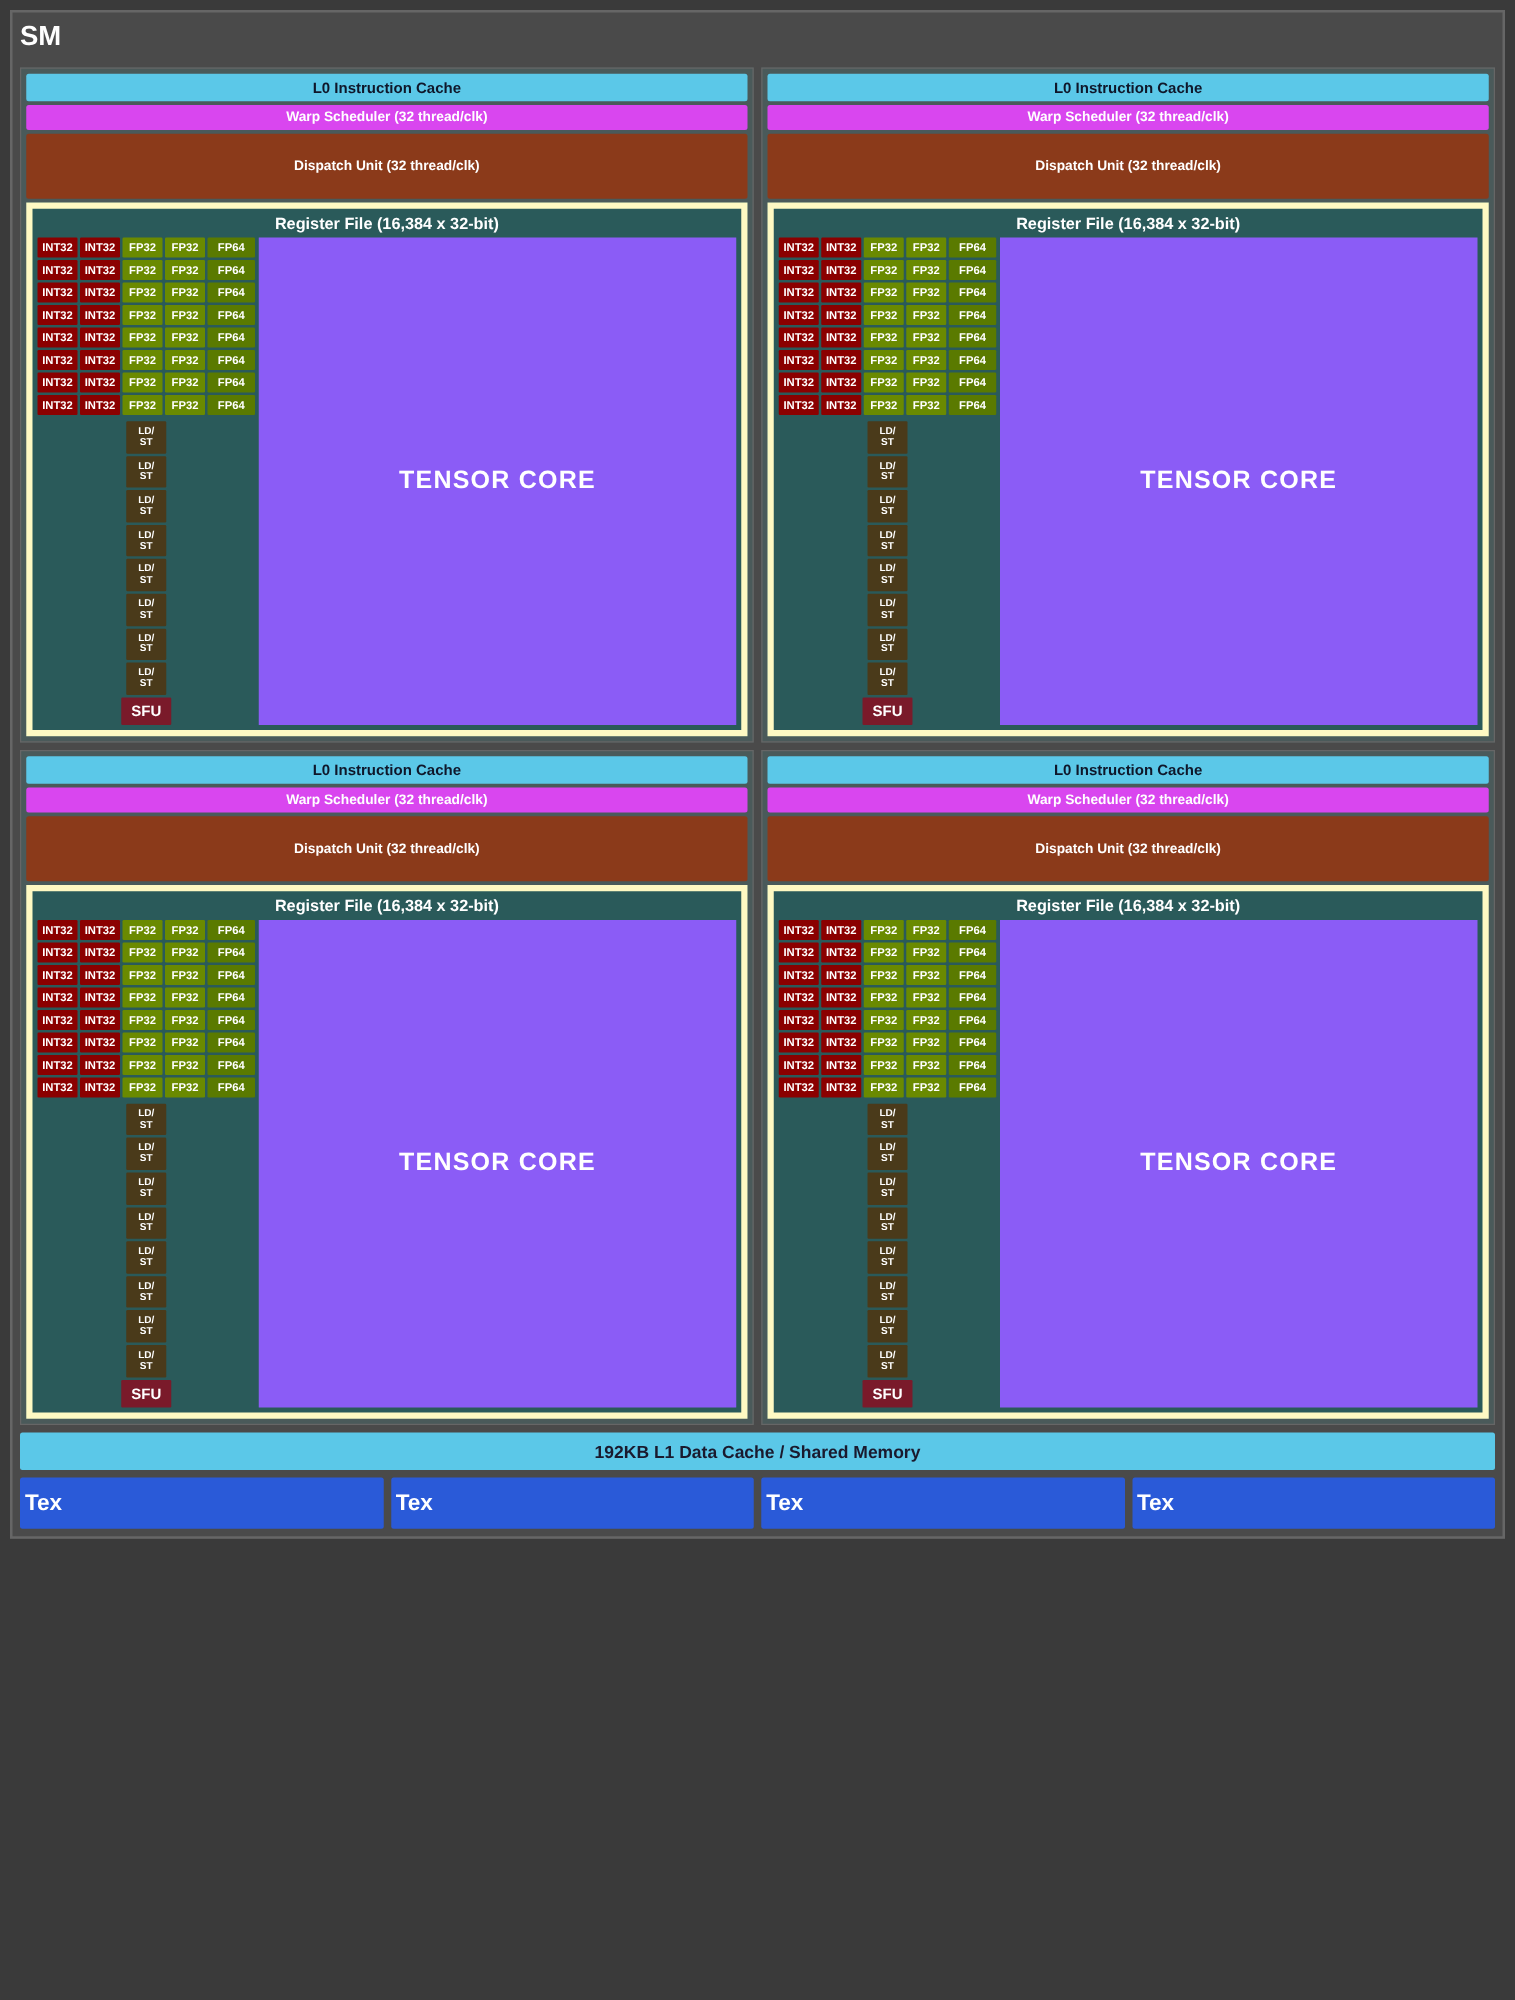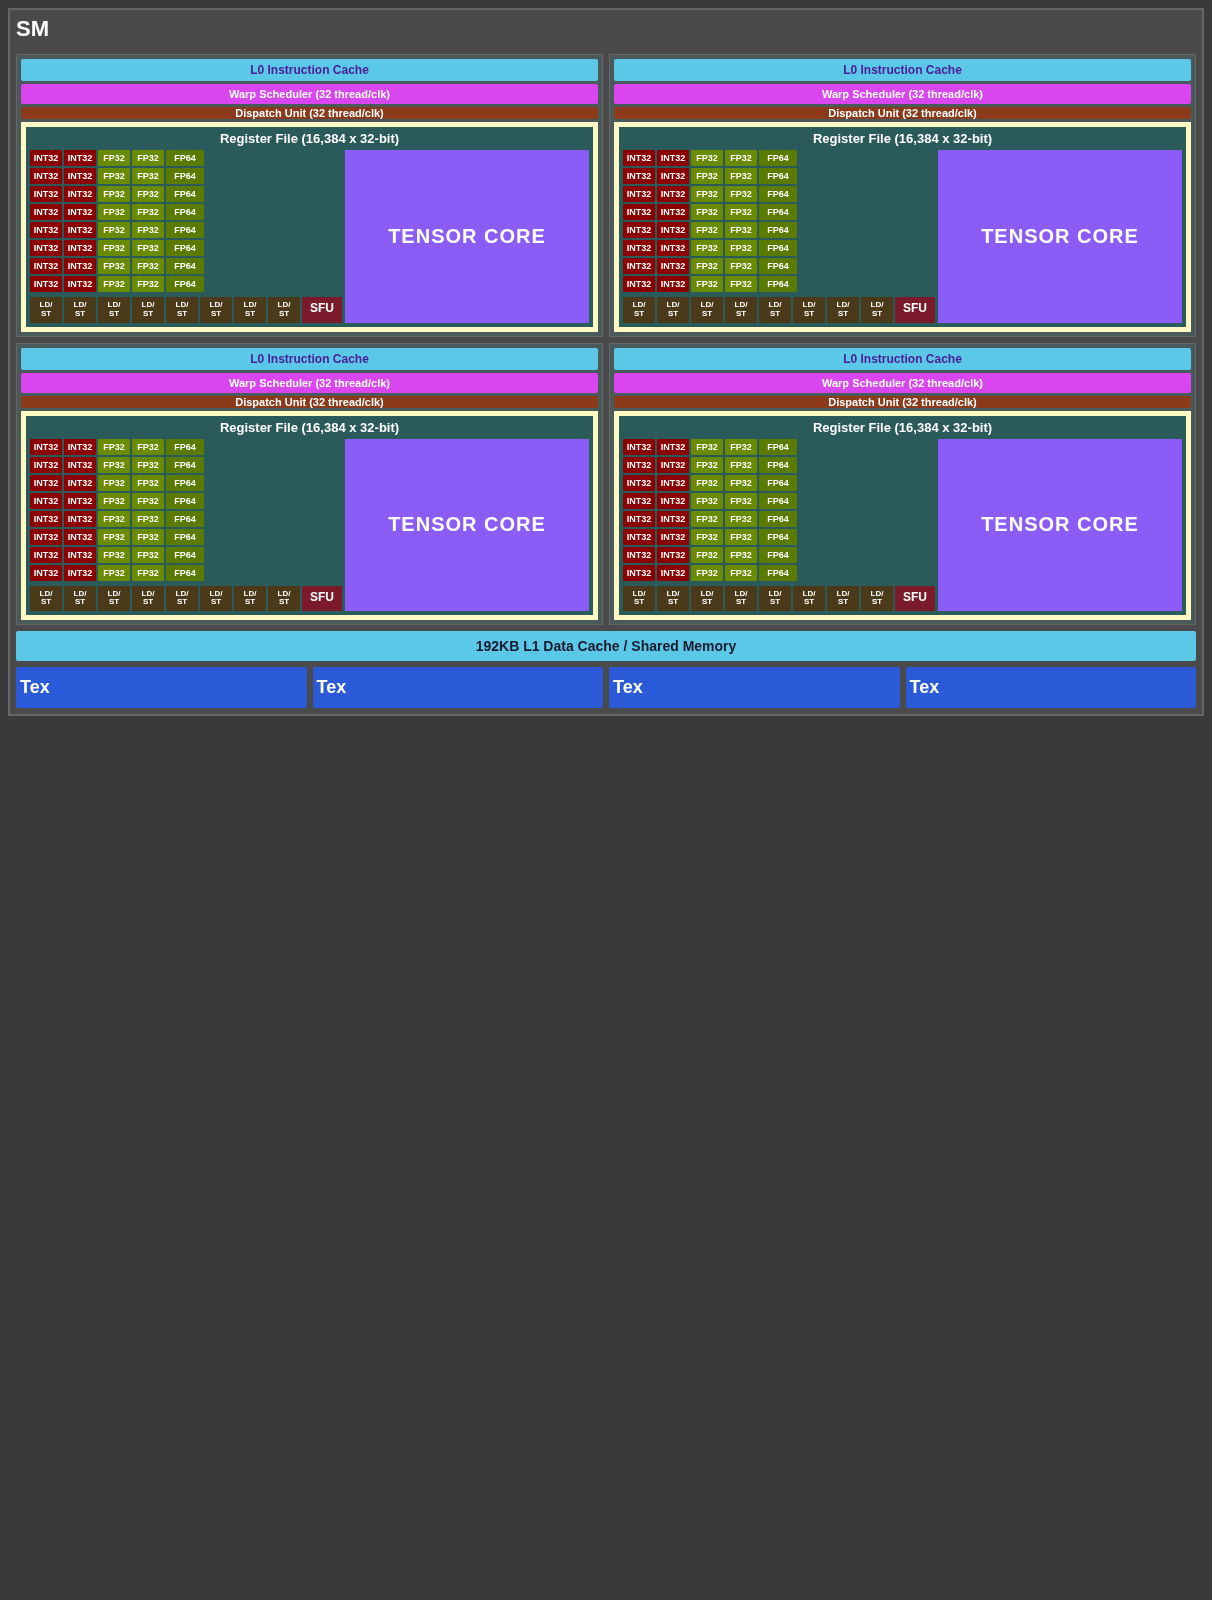--- a/index.html
+++ b/index.html
@@ -40,21 +40,21 @@
       flex: 1;
       background: #4a5a5a;
       border: 1px solid #666;
       padding: 4px;
       display: flex;
       flex-direction: column;
       gap: 3px;
     }
     .l0-cache {
       background: #5bc8e8;
-      color: #4c1d95;
+      color: #0f172a;
       font-weight: bold;
       font-size: 12px;
       text-align: center;
       padding: 4px 2px;
       border-radius: 2px;
     }
     .warp-scheduler {
       background: #d946ef;
       color: white;
       font-weight: bold;
@@ -62,21 +62,21 @@
       text-align: center;
       padding: 4px 2px;
       border-radius: 2px;
     }
     .dispatch-unit {
       background: #8b3a1a;
       color: white;
       font-weight: bold;
       font-size: 11px;
       text-align: center;
-      padding: 0 2px;
+      padding: 20px 2px;
       border-radius: 2px;
     }
     .register-file-area {
       background: #2a5a5a;
       border: 5px solid #fef9c3;
       padding: 4px;
       flex: 1;
     }
     .reg-file-title {
       color: white;
@@ -138,21 +138,23 @@
       text-align: center;
       flex: 1;
       display: flex;
       align-items: center;
       justify-content: center;
       letter-spacing: 1px;
     }
     .ld-st-row {
       display: flex;
       gap: 2px;
+      align-items: center;
       margin-top: 3px;
+      flex-direction: column;
     }
     .ld-st-box {
       background: #4a3a1a;
       color: white;
       font-size: 8px;
       font-weight: bold;
       padding: 4px 2px;
       text-align: center;
       min-width: 32px;
       border-radius: 1px;

